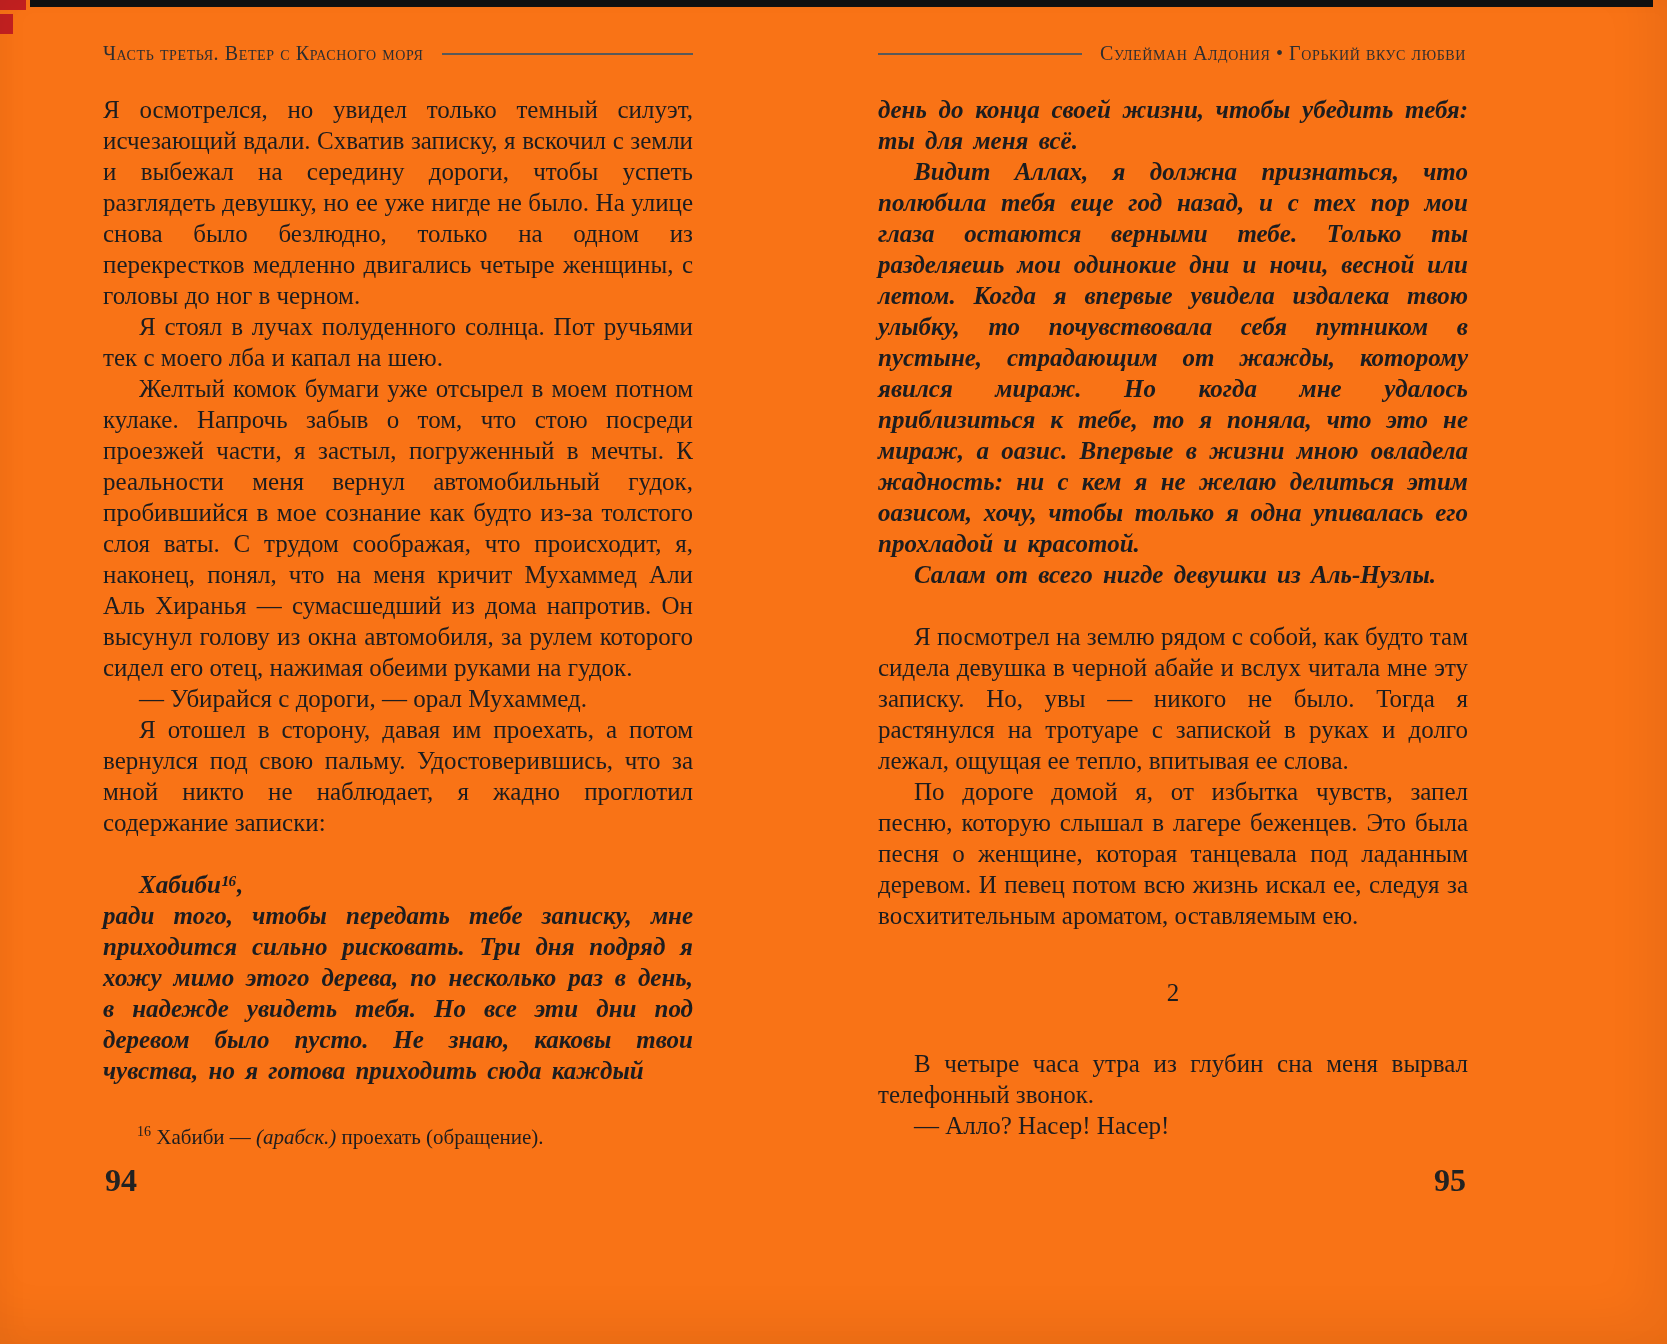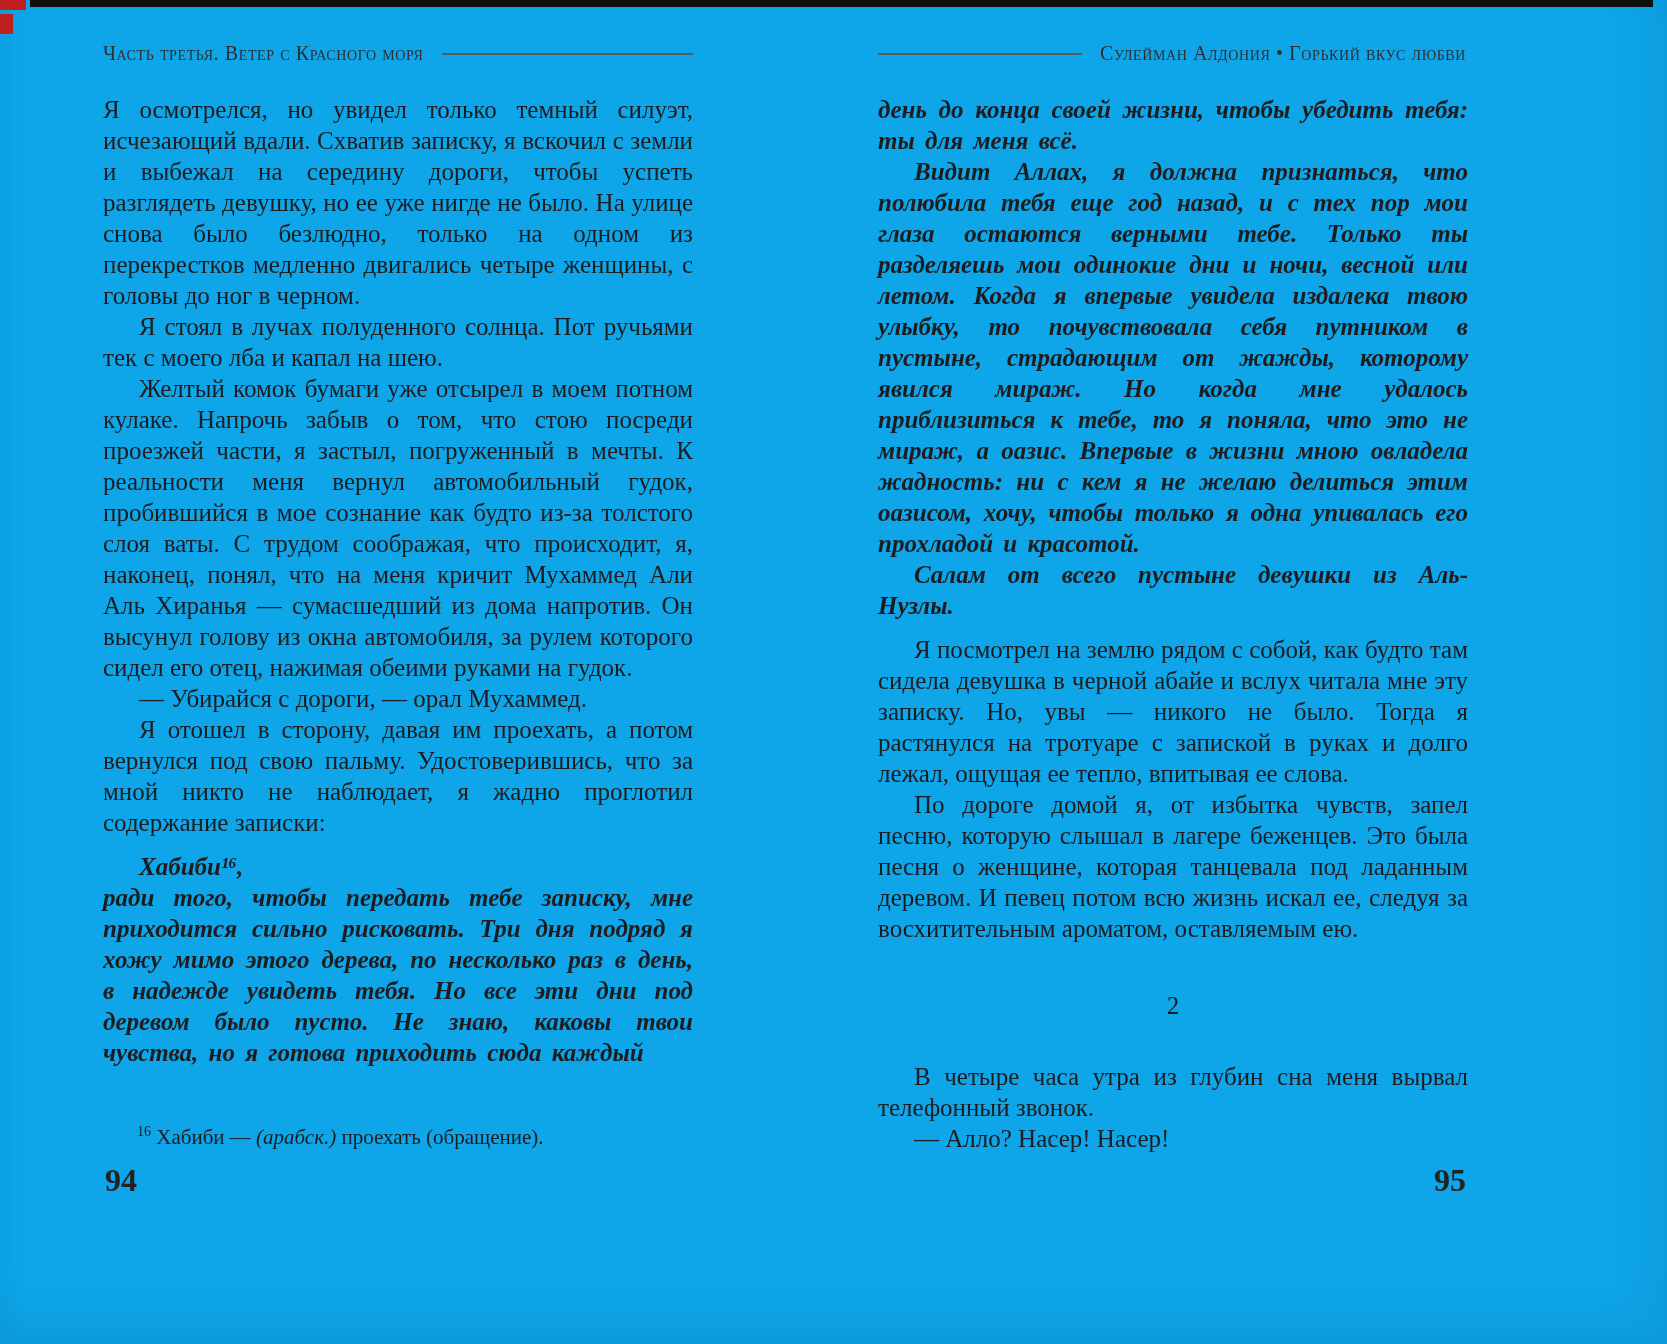--- a/index.html
+++ b/index.html
@@ -4,21 +4,21 @@
 <style>
   html, body {
     margin: 0;
     padding: 0;
     background: #d9d9d9;
   }
   .scan {
     position: relative;
     width: 1667px;
     height: 1344px;
-    background: #0ea5e9;
+    background: #f97316;
     overflow: hidden;
     font-family: "Liberation Serif", "DejaVu Serif", serif;
     color: #1d1d1f;
   }
   .shade {
     position: absolute;
     inset: 0;
     pointer-events: none;
     box-shadow: inset -20px -26px 46px rgba(0,0,0,0.055), inset 10px 0 22px rgba(0,0,0,0.03);
   }
@@ -67,21 +67,21 @@
     width: 590px;
     font-size: 25px;
     line-height: 31px;
     text-align: justify;
   }
   .left-text  { left: 103px; top: 94px; }
   .right-text { left: 878px; top: 94px; }
 
   .para { margin: 0; }
   .indent { text-indent: 36px; }
-  .gap-top { margin-top: 13px; }
+  .gap-top { margin-top: 31px; }
   .letter {
     font-style: italic;
     font-weight: bold;
     word-spacing: 0.16em;
   }
   .section {
     text-align: center;
     margin: 46px 0 40px 0;
     text-indent: 0;
   }
@@ -137,21 +137,21 @@
       <p class="para letter">ради того, чтобы передать тебе записку, мне приходится сильно рисковать. Три дня подряд я хожу мимо этого дерева, по несколько раз в день, в надежде увидеть тебя. Но все эти дни под деревом было пусто. Не знаю, каковы твои чувства, но я готова приходить сюда каждый</p>
     </div>
 
   <div class="footnote">
     <span class="fn-indent"></span><sup>16</sup><span> Хабиби — </span><em>(арабск.)</em><span> проехать (обращение).</span>
   </div>
 
   <div class="textblock right-text">
       <p class="para letter">день до конца своей жизни, чтобы убедить тебя: ты для меня всё.</p>
       <p class="para letter indent">Видит Аллах, я должна признаться, что полюбила тебя еще год назад, и с тех пор мои глаза остаются верными тебе. Только ты разделяешь мои одинокие дни и ночи, весной или летом. Когда я впервые увидела издалека твою улыбку, то почувствовала себя путником в пустыне, страдающим от жажды, которому явился мираж. Но когда мне удалось приблизиться к тебе, то я поняла, что это не мираж, а оазис. Впервые в жизни мною овладела жадность: ни с кем я не желаю делиться этим оазисом, хочу, чтобы только я одна упивалась его прохладой и красотой.</p>
-      <p class="para letter indent">Салам от всего пустыне девушки из Аль-Нузлы.</p>
+      <p class="para letter indent">Салам от всего нигде девушки из Аль-Нузлы.</p>
       <p class="para indent gap-top">Я посмотрел на землю рядом с собой, как будто там сидела девушка в черной абайе и вслух читала мне эту записку. Но, увы — никого не было. Тогда я растянулся на тротуаре с запиской в руках и долго лежал, ощущая ее тепло, впитывая ее слова.</p>
       <p class="para indent">По дороге домой я, от избытка чувств, запел песню, которую слышал в лагере беженцев. Это была песня о женщине, которая танцевала под ладанным деревом. И певец потом всю жизнь искал ее, следуя за восхитительным ароматом, оставляемым ею.</p>
       <p class="para section">2</p>
       <p class="para indent">В четыре часа утра из глубин сна меня вырвал телефонный звонок.</p>
       <p class="para indent">— Алло? Насер! Насер!</p>
     </div>
 
   <div class="pagenum pagenum-left">94</div>
   <div class="pagenum pagenum-right">95</div>
 

